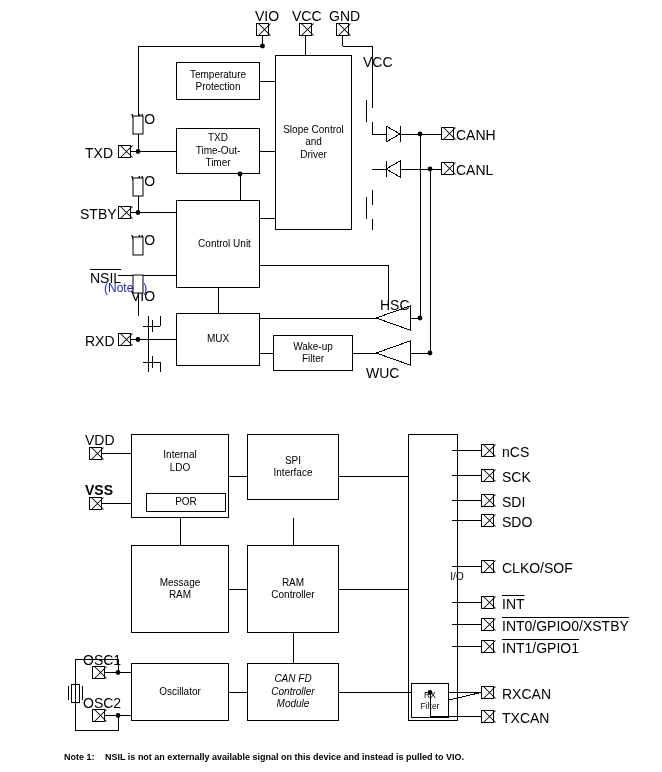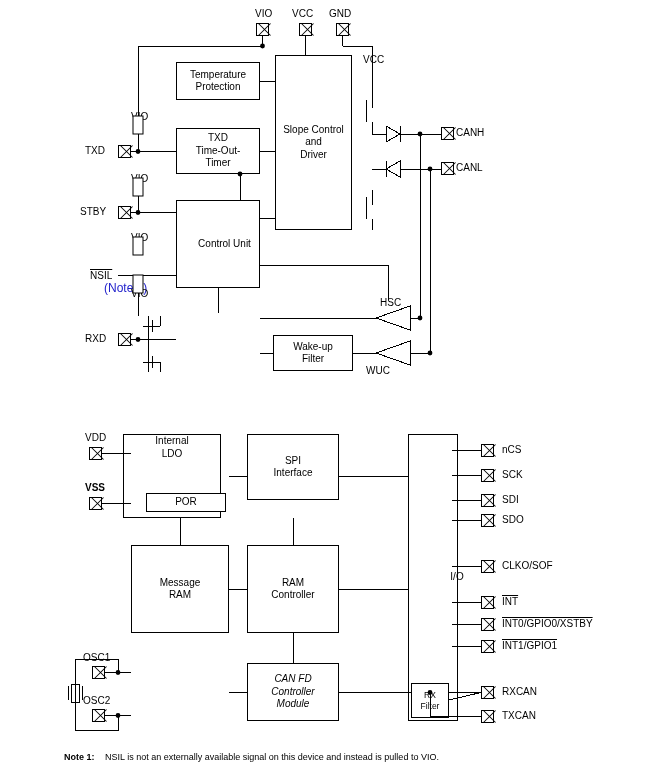--- a/index.html
+++ b/index.html
@@ -1,21 +1,21 @@
 <!DOCTYPE html>
 <html><head>
 <meta charset="utf-8">
 <style>
   html,body{margin:0;padding:0;background:#ffffff;}
   body{width:662px;height:772px;position:relative;font-family:"Liberation Sans",sans-serif;color:#000;}
   .canvas{position:absolute;left:0;top:0;width:662px;height:772px;}
   .box{position:absolute;border:1px solid #000;background:#fff;box-sizing:border-box;
        display:flex;align-items:center;justify-content:center;text-align:center;
        font-size:10px;line-height:1.25;}
-  .lbl{position:absolute;font-size:10px;line-height:1.2;white-space:nowrap;}
+  .lbl{position:absolute;font-size:14px;line-height:1.2;white-space:nowrap;}
   .lbl.sm{font-size:12px;}
   .note{position:absolute;font-size:9px;}
   .note b{font-weight:bold;}
   .pad{position:absolute;width:13px;height:13px;border:1px solid #000;box-sizing:border-box;background:#fff;}
   .pad:before,.pad:after{content:"";position:absolute;left:-1px;top:5px;width:17px;height:0;border-top:1px solid #000;
       transform-origin:center;}
   .pad:before{transform:rotate(45deg);}
   .pad:after{transform:rotate(-45deg);}
   .ovl{position:absolute;left:0;top:0;width:662px;height:772px;pointer-events:none;}
   .blue{color:#2222cc;}
@@ -35,20 +35,21 @@
 
   <div class="box" style="left:176px;top:62px;width:84px;height:38px;white-space:pre-line;">Temperature
 Protection</div>
   <div class="box" style="left:176px;top:128px;width:84px;height:46px;white-space:pre-line;">TXD
 Time-Out-
 Timer</div>
   <div class="box" style="left:275px;top:55px;width:77px;height:175px;white-space:pre-line;align-items:center;">Slope Control
 and
 Driver</div>
   <div class="box" style="left:176px;top:200px;width:84px;height:88px;white-space:pre-line;padding-left:13px;">Control Unit</div>
+  <div class="box" style="left:176px;top:313px;width:84px;height:53px;">MUX</div>
   <div class="box" style="left:273px;top:335px;width:80px;height:36px;white-space:pre-line;">Wake-up
 Filter</div>
 
   <div class="lbl" style="left:363px;top:54px;">VCC</div>
 
   <div class="lbl" style="left:85px;top:145px;">TXD</div>
   <div class="pad" style="left:118px;top:145px;"></div>
 
   <div class="lbl" style="left:80px;top:206px;">STBY</div>
   <div class="pad" style="left:118px;top:206px;"></div>
@@ -65,29 +66,30 @@
   <div class="lbl" style="left:131px;top:288px;">VIO</div>
 
   <div class="pad" style="left:441px;top:127px;"></div>
   <div class="lbl" style="left:456px;top:127px;">CANH</div>
   <div class="pad" style="left:441px;top:162px;"></div>
   <div class="lbl" style="left:456px;top:162px;">CANL</div>
 
   <div class="lbl" style="left:380px;top:297px;">HSC</div>
   <div class="lbl" style="left:366px;top:365px;">WUC</div>
 
-  <div class="box" style="left:123px;top:434px;width:98px;height:84px;white-space:pre-line;align-items:flex-start;">Internal
+  <div class="box" style="left:131px;top:434px;width:98px;height:84px;white-space:pre-line;align-items:flex-start;padding-top:14px;">Internal
 LDO</div>
   <div class="box" style="left:146px;top:493px;width:80px;height:19px;">POR</div>
   <div class="box" style="left:247px;top:434px;width:92px;height:66px;white-space:pre-line;">SPI
 Interface</div>
   <div class="box" style="left:131px;top:545px;width:98px;height:88px;white-space:pre-line;">Message
 RAM</div>
   <div class="box" style="left:247px;top:545px;width:92px;height:88px;white-space:pre-line;">RAM
 Controller</div>
+  <div class="box" style="left:131px;top:663px;width:98px;height:58px;">Oscillator</div>
   <div class="box" style="left:247px;top:663px;width:92px;height:58px;white-space:pre-line;font-style:italic;">CAN FD
 Controller
 Module</div>
   <div class="box" style="left:408px;top:434px;width:44px;height:287px;padding-left:48px;">I/O</div>
   <div class="box" style="left:411px;top:683px;width:38px;height:35px;white-space:pre-line;font-size:8.5px;">RX
 Filter</div>
 
   <div class="lbl" style="left:85px;top:432px;">VDD</div>
   <div class="pad" style="left:89px;top:447px;"></div>
   <div class="lbl" style="left:85px;top:482px;font-weight:bold;">VSS</div>
@@ -123,21 +125,21 @@
   <div class="lbl" style="left:502px;top:640px;"><span class="ol">INT1/GPIO1</span></div>
 
   <div class="pad" style="left:481px;top:686px;"></div>
   <div class="lbl" style="left:502px;top:686px;">RXCAN</div>
 
   <div class="pad" style="left:481px;top:710px;"></div>
   <div class="lbl" style="left:502px;top:710px;">TXCAN</div>
 
   <div class="note" style="left:64px;top:752px;">
     <b>Note 1:</b>
-    <span style="margin-left:8px;">NSIL is not an externally available signal on this device and instead is pulled to VIO.</span>
+    <span style="margin-left:8px;font-weight:bold;">NSIL is not an externally available signal on this device and instead is pulled to VIO.</span>
   </div>
 
   <svg class="ovl" width="662" height="772">
     <g stroke="#000" stroke-width="1" fill="none" shape-rendering="crispEdges">
 
       <path d="M262.5,36 L262.5,46"></path>
       <path d="M305.5,36 L305.5,55"></path>
       <path d="M342.5,36 L342.5,46"></path>
 
       <path d="M262.5,46 L138,46 L138,116"></path>

